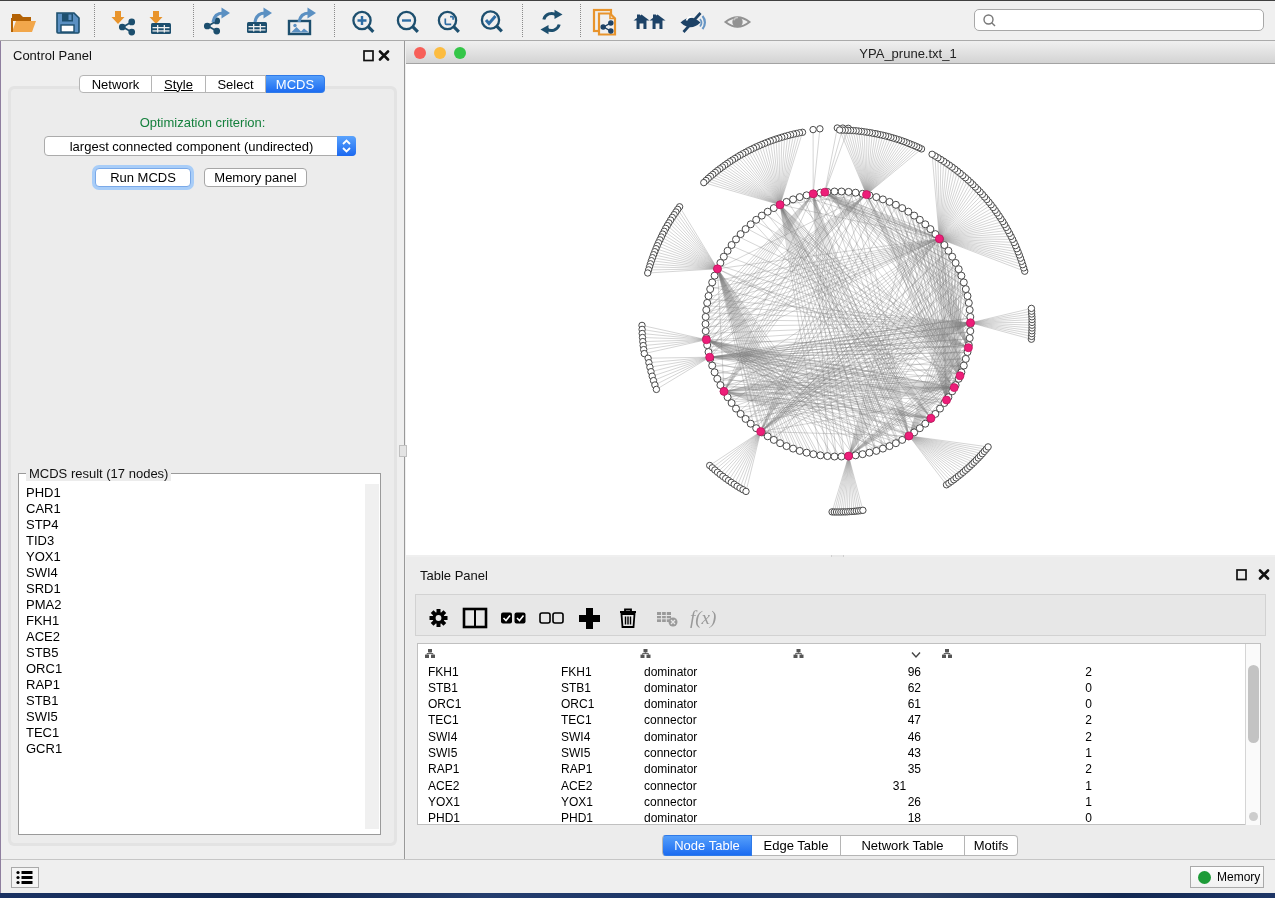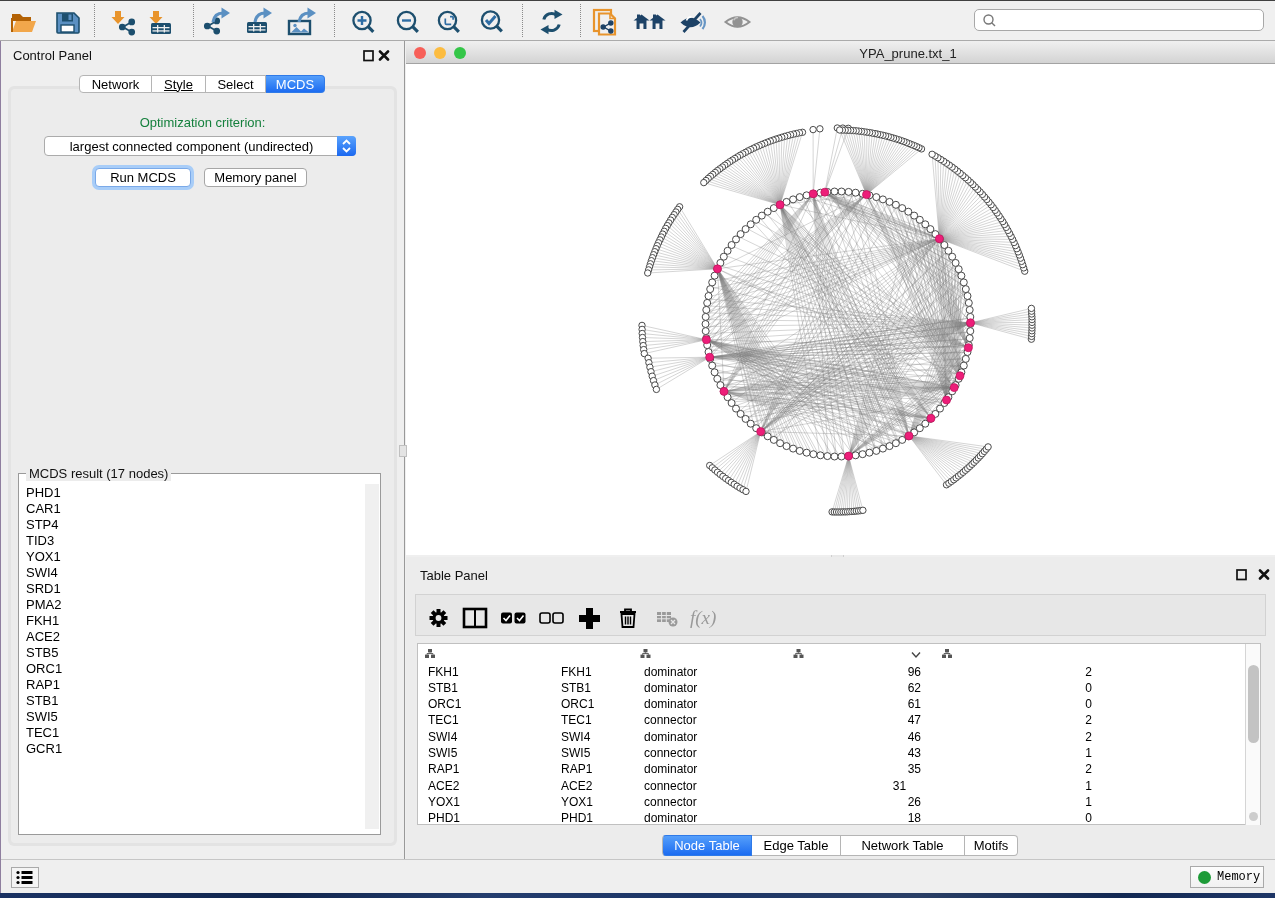--- a/index.html
+++ b/index.html
@@ -45,21 +45,21 @@
 #tp-title { position:absolute; left:14px; top:11px; font-size:13px; color:#111; }
 #tp-toolbar { position:absolute; left:9px; top:37px; width:851px; height:42px; background:#e7e7e7; border:1px solid #d2d2d2; }
 #tbl { position:absolute; left:11px; top:86px; width:844px; height:182px; background:#fff; border:1px solid #c0c0c0; font-size:12px; }
 .hrow { position:absolute; left:0; top:0; height:19px; background:#f4f4f4; border-bottom:1px solid #bdbdbd; }
 .hcell { position:absolute; top:0; height:18px; border-right:1px solid #c9c9c9; display:flex; align-items:center; justify-content:center; font-size:12px; color:#111; }
 .trow { position:absolute; left:0; height:16px; width:690px; }
 .tc { position:absolute; top:1px; white-space:nowrap; }
 #tscroll { position:absolute; right:0px; top:0px; width:15px; height:181px; background:#fafafa; border-left:1px solid #d5d5d5; }
 #tthumb { position:absolute; left:2px; top:21px; width:11px; height:78px; background:#c3c3c3; border-radius:6px; }
 
-#statusbar { position:absolute; left:0; top:859px; width:1275px; height:34px; background:#efefef; border-top:1px solid #c6c6c6;font-family:Liberation Mono, monospace; }
+#statusbar { position:absolute; left:0; top:859px; width:1275px; height:34px; background:#efefef; border-top:1px solid #c6c6c6; }
 #listbtn { position:absolute; left:11px; top:7px; width:28px; height:21px; background:#f4f4f4; border:1px solid #a9a9a9; }
 #membtn { position:absolute; right:11px; top:6px; width:74px; height:22px; background:linear-gradient(#fdfdfd,#f1f1f1); border:1px solid #a9a9a9; font-size:12px; color:#000; display:flex; align-items:center; }
 #memdot { width:13px; height:13px; border-radius:50%; background:#1d9b38; margin:0 6px 0 7px; }
 #desktop { position:absolute; left:0; top:891px; width:1275px; height:7px; z-index:-1; background:linear-gradient(90deg,#1a3263,#11264e 22%,#243d6e 38%,#1c3566 55%,#2a3f66 72%,#122852 88%,#1e3666); }
 #leftedge { position:absolute; left:0; top:41px; width:1px; height:852px; background:#8f7f9f; }
 </style>
 </head>
 <body>
 <div id="app">
   <div id="toolbar"></div>

